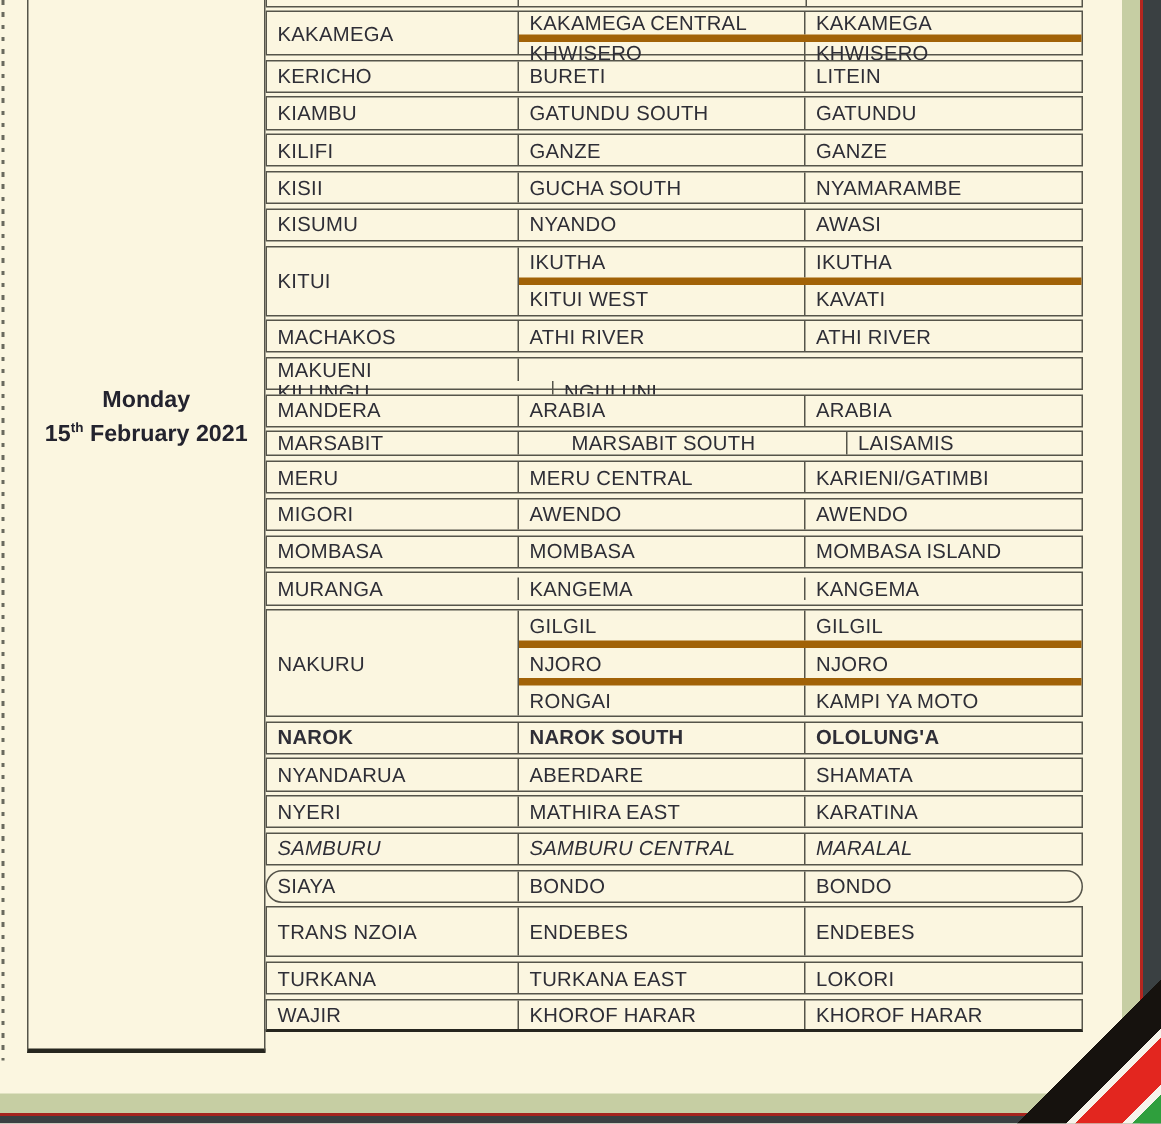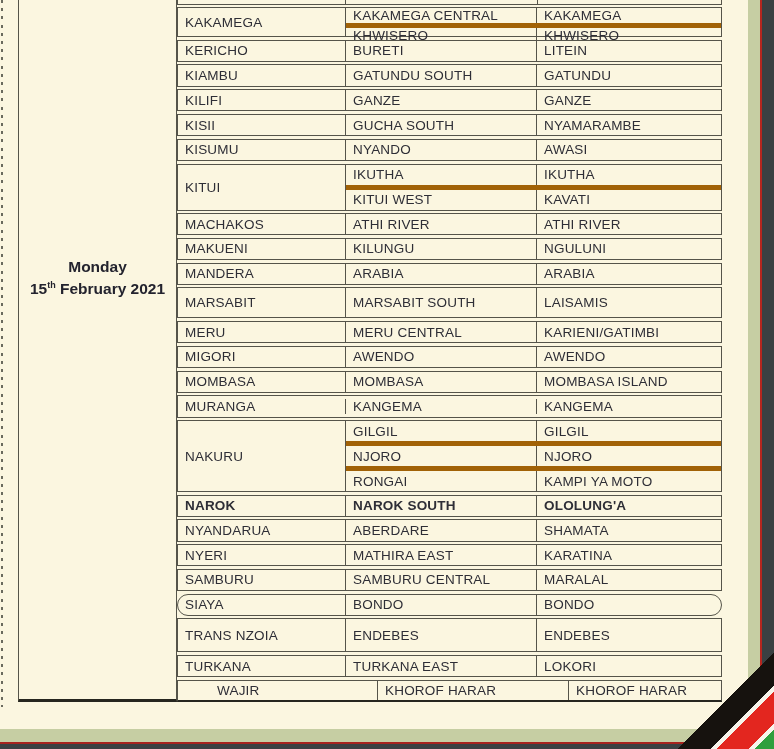--- a/index.html
+++ b/index.html
@@ -45,21 +45,21 @@
   .pcell.c3{flex:1;}
   
   .groups{
     position:absolute;left:177px;top:7px;width:545px;z-index:2;
     display:flex;flex-direction:column;gap:2.6px;
   }
   .group{
     box-sizing:border-box;border:1px solid #55544a;background:#FBF6E0;
     display:flex;width:100%;
   }
-  .group:last-child{border-bottom:2.5px solid #26261f;padding-left:32px;}
+  .group:last-child{border-bottom:2.5px solid #26261f;}
   .county{
     width:168px;flex:none;box-sizing:border-box;border-right:1px solid #55544a;
     display:flex;align-items:center;padding-left:7px;
     font-size:13.5px;color:#2E2E36;letter-spacing:.2px;
   }
   .rows{flex:1;display:flex;flex-direction:column;}
   .row{flex:1;display:flex;}
   .row + .row{border-top:5px solid #a16207;}
   .cell{
     box-sizing:border-box;display:flex;align-items:center;padding-left:7px;
@@ -178,39 +178,39 @@
       </div>
       <div class="group" style="height: 22.2px;">
         <div class="county">MACHAKOS</div>
         <div class="rows">
           <div class="row">
             <div class="cell constituency">ATHI RIVER</div>
             <div class="cell ward">ATHI RIVER</div>
           </div>
         </div>
       </div>
-      <div class="group" style="height: 22.2px;">
+      <div class="group" style="height: 22.2px; flex-direction: column;">
         <div class="county">MAKUENI</div>
         <div class="rows">
           <div class="row">
             <div class="cell constituency">KILUNGU</div>
             <div class="cell ward">NGULUNI</div>
           </div>
         </div>
       </div>
       <div class="group" style="height: 22.2px;">
         <div class="county">MANDERA</div>
         <div class="rows">
           <div class="row">
             <div class="cell constituency">ARABIA</div>
             <div class="cell ward">ARABIA</div>
           </div>
         </div>
       </div>
-      <div class="group" style="height: 31px;">
+      <div class="group" style="height: 17px; gap: 28px;">
         <div class="county">MARSABIT</div>
         <div class="rows">
           <div class="row">
             <div class="cell constituency">MARSABIT SOUTH</div>
             <div class="cell ward">LAISAMIS</div>
           </div>
         </div>
       </div>
       <div class="group" style="height: 22.2px;">
         <div class="county">MERU</div>
@@ -285,21 +285,21 @@
       </div>
       <div class="group" style="height: 22.2px;">
         <div class="county">NYERI</div>
         <div class="rows">
           <div class="row">
             <div class="cell constituency">MATHIRA EAST</div>
             <div class="cell ward">KARATINA</div>
           </div>
         </div>
       </div>
-      <div class="group" style="height: 22.2px;">
+      <div class="group" style="height: 22.2px; font-style: italic;">
         <div class="county">SAMBURU</div>
         <div class="rows">
           <div class="row">
             <div class="cell constituency">SAMBURU CENTRAL</div>
             <div class="cell ward">MARALAL</div>
           </div>
         </div>
       </div>
       <div class="group" style="height: 22.2px; border-radius: 11px;">
         <div class="county">SIAYA</div>

